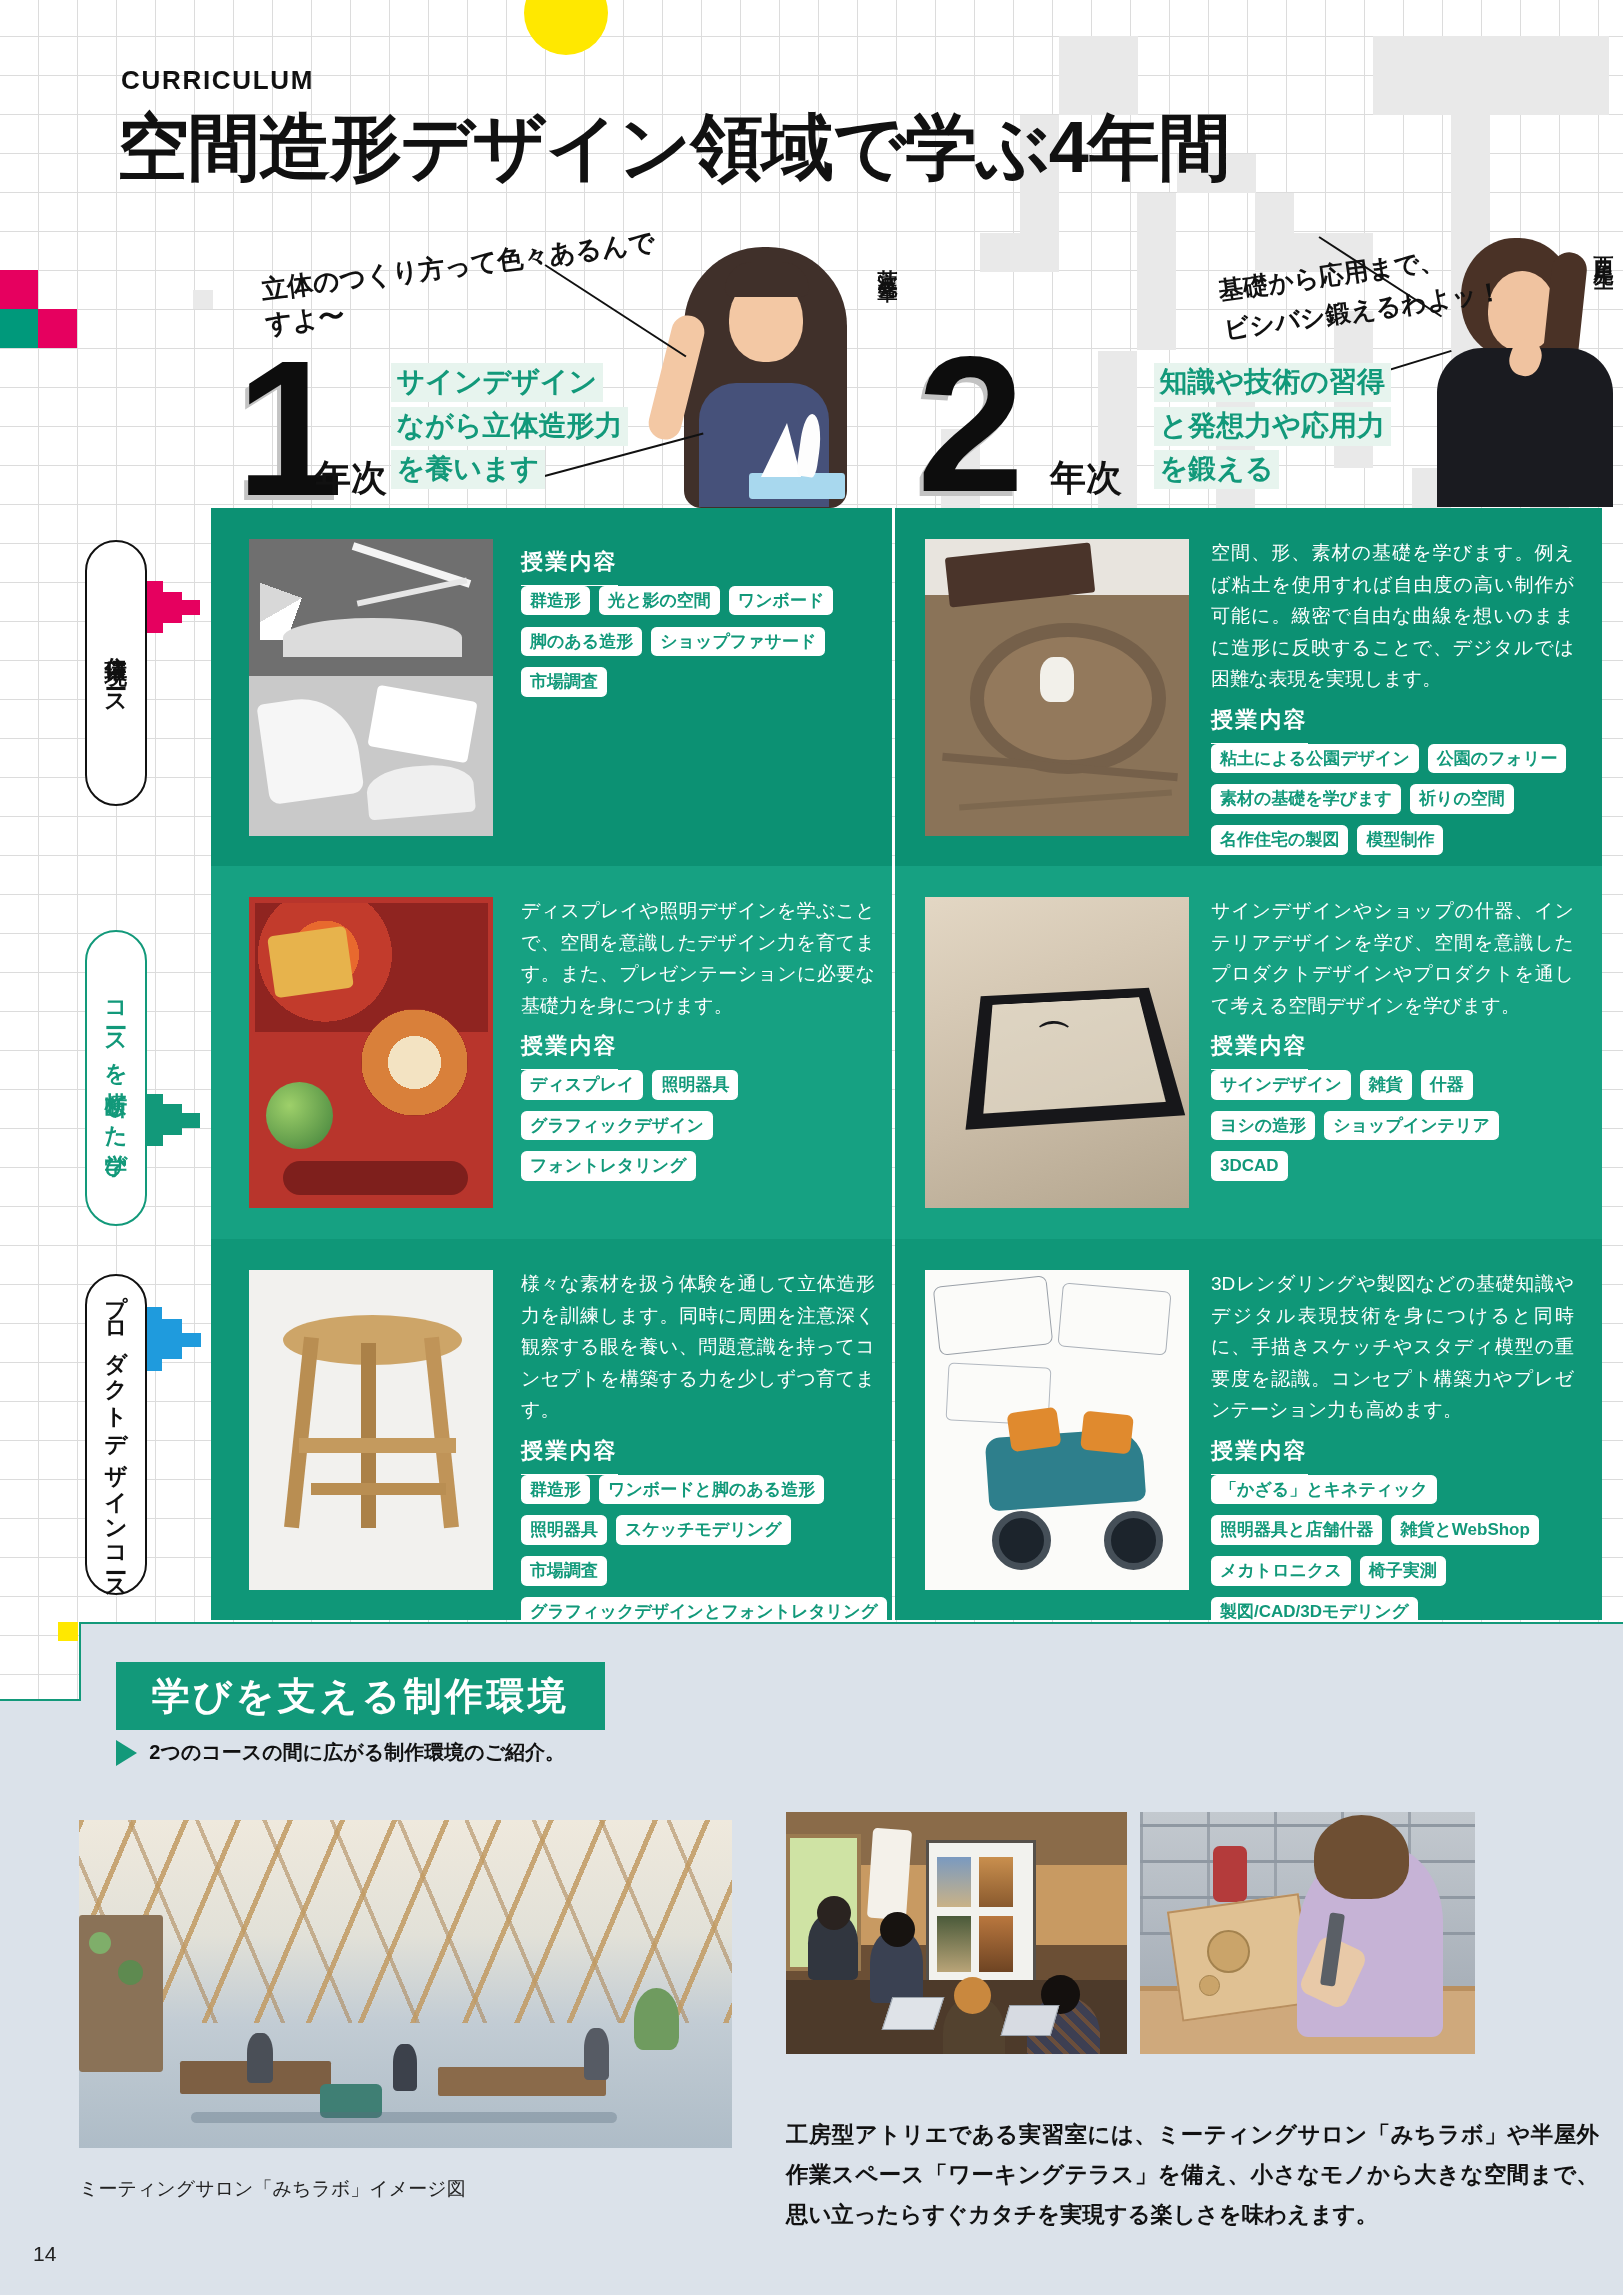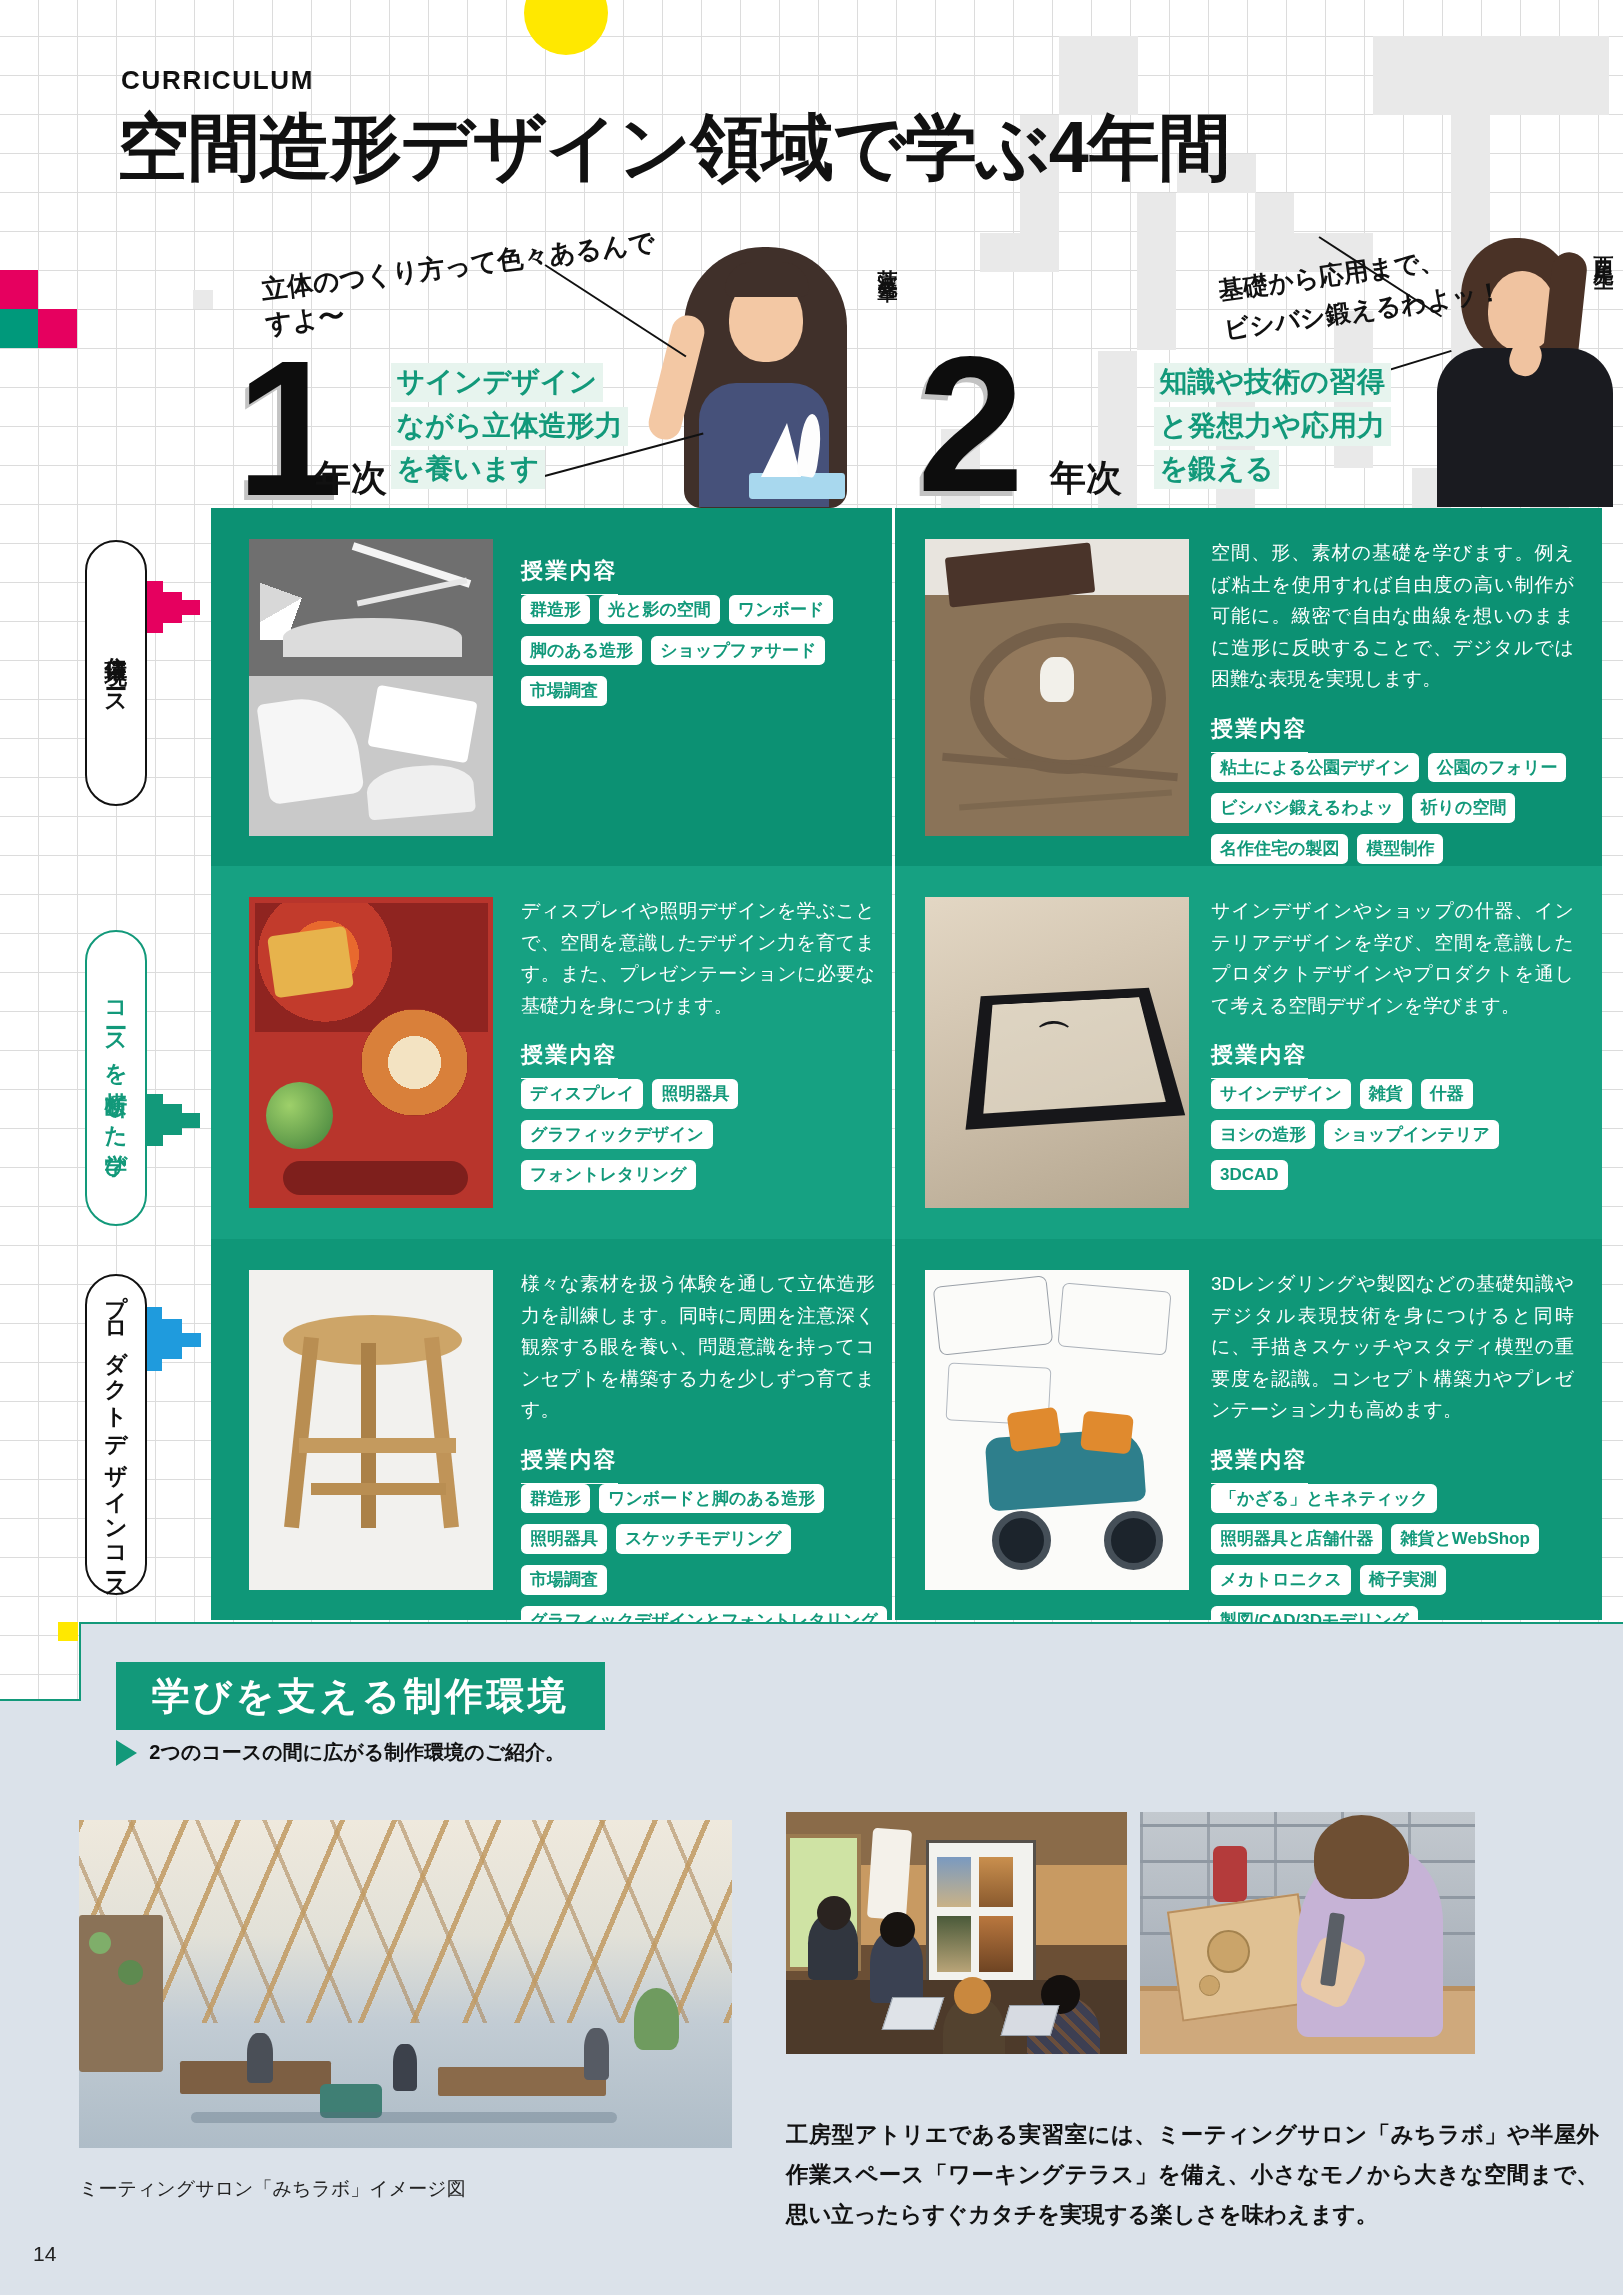--- a/index.html
+++ b/index.html
@@ -41,21 +41,21 @@
   .row{position:absolute;left:211px;width:1391px;z-index:2;}
   .col{position:absolute;top:0;height:100%;}
   .col.c1{left:0;width:681px;}
   .col.c2{left:684px;width:707px;}
   .r1 .col{background:#0c9173;}
   .r2 .col{background:#16a182;}
   .r3 .col{background:#0f9778;}
   .cellimg{position:absolute;overflow:hidden;}
   .celltext{position:absolute;color:#fff;}
   .cellbody{font-size:19px;line-height:1.66;text-align:justify;font-weight:500;}
-  .cellheading{display:inline-block;margin-top:19px;font-size:22px;font-weight:600;border-bottom:1.7px solid #fff;padding-bottom:7.9px;letter-spacing:2.2px;}
+  .cellheading{display:inline-block;margin-top:10px;font-size:22px;font-weight:600;border-bottom:1.7px solid #fff;padding-bottom:7.9px;letter-spacing:2.2px;}
   .chips{display:flex;flex-wrap:wrap;gap:11.2px 9px;}
   .chip{background:#fff;color:#12997a;font-size:17px;font-weight:700;padding:5px 9px;border-radius:5.6px;line-height:1.15;white-space:nowrap;}
   
   .panel{position:absolute;left:0;top:1622px;width:1623px;height:673px;background:#dbe2ea;z-index:2;
     clip-path:polygon(79px 0,1623px 0,1623px 673px,0 673px,0 77px,79px 77px);}
   .pline{position:absolute;background:#12997a;z-index:3;}
   .ysq{position:absolute;left:58px;top:1622px;width:20px;height:19px;background:#ffe800;z-index:4;}
   .banner{position:absolute;left:116px;top:1662px;width:489px;height:68px;background:#12997a;color:#fff;display:flex;align-items:center;justify-content:center;font-size:38px;font-weight:900;letter-spacing:3.4px;z-index:4;}
   .intro{position:absolute;left:116px;top:1739px;z-index:4;display:flex;align-items:center;gap:12.3px;}
   .intro .tri{width:0;height:0;border-left:21px solid #12997a;border-top:13.5px solid transparent;border-bottom:13.5px solid transparent;}
@@ -204,21 +204,21 @@
         <div style="position:absolute;left:115px;top:118px;width:34px;height:45px;background:#f2f0ea;border-radius:40% 40% 30% 30%;"></div>
         <div style="position:absolute;left:17px;top:224px;width:236px;height:7.9px;background:#75604a;transform:rotate(5deg);"></div>
         <div style="position:absolute;left:34px;top:258px;width:213px;height:5.6px;background:#7d684f;transform:rotate(-4deg);"></div>
       </div>
       <div class="celltext" style="left:316px;top:29px;width:363px;">
         <div class="cellbody">空間、形、素材の基礎を学びます。例えば粘土を使用すれば自由度の高い制作が可能に。緻密で自由な曲線を想いのままに造形に反映することで、デジタルでは困難な表現を実現します。</div>
         <div class="cellheading">授業内容</div>
         <div class="chips">
             <span class="chip">粘土による公園デザイン</span>
             <span class="chip">公園のフォリー</span>
-            <span class="chip">ビシバシ鍛えるわよッ</span>
+            <span class="chip">素材の基礎を学びます</span>
             <span class="chip">祈りの空間</span>
             <span class="chip">名作住宅の製図</span>
             <span class="chip">模型制作</span>
           </div>
       </div>
     </div>
   </div>
 
   <div class="row r2" style="top:866px;height:373px;">
     <div class="col c1">

